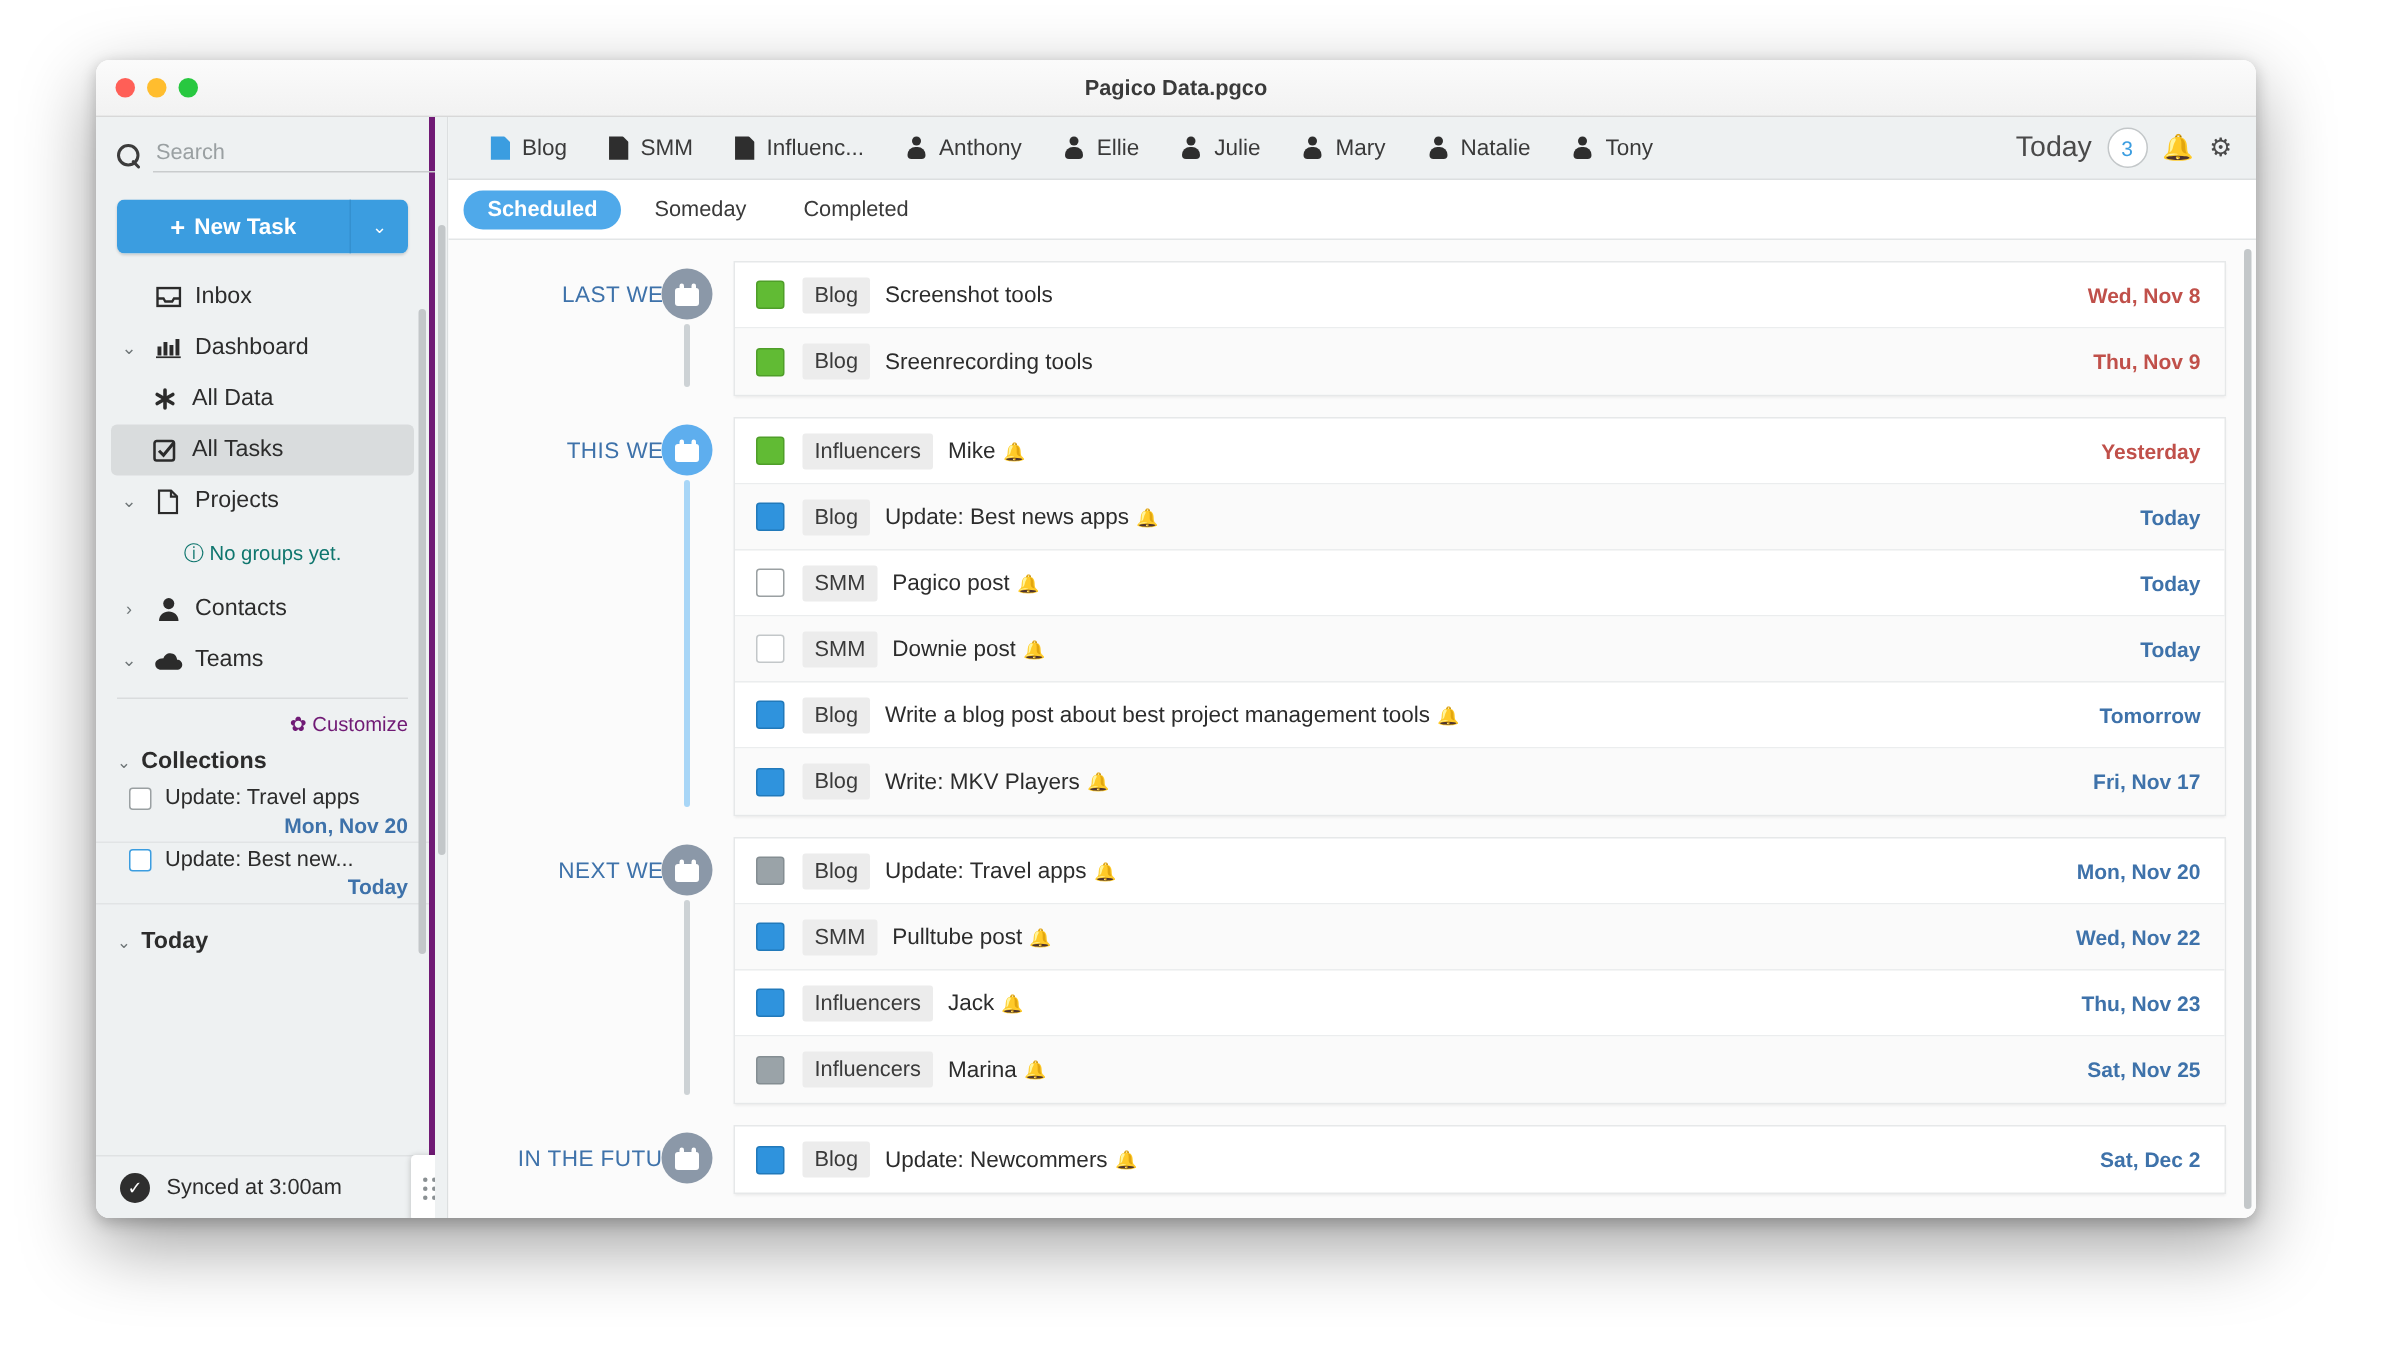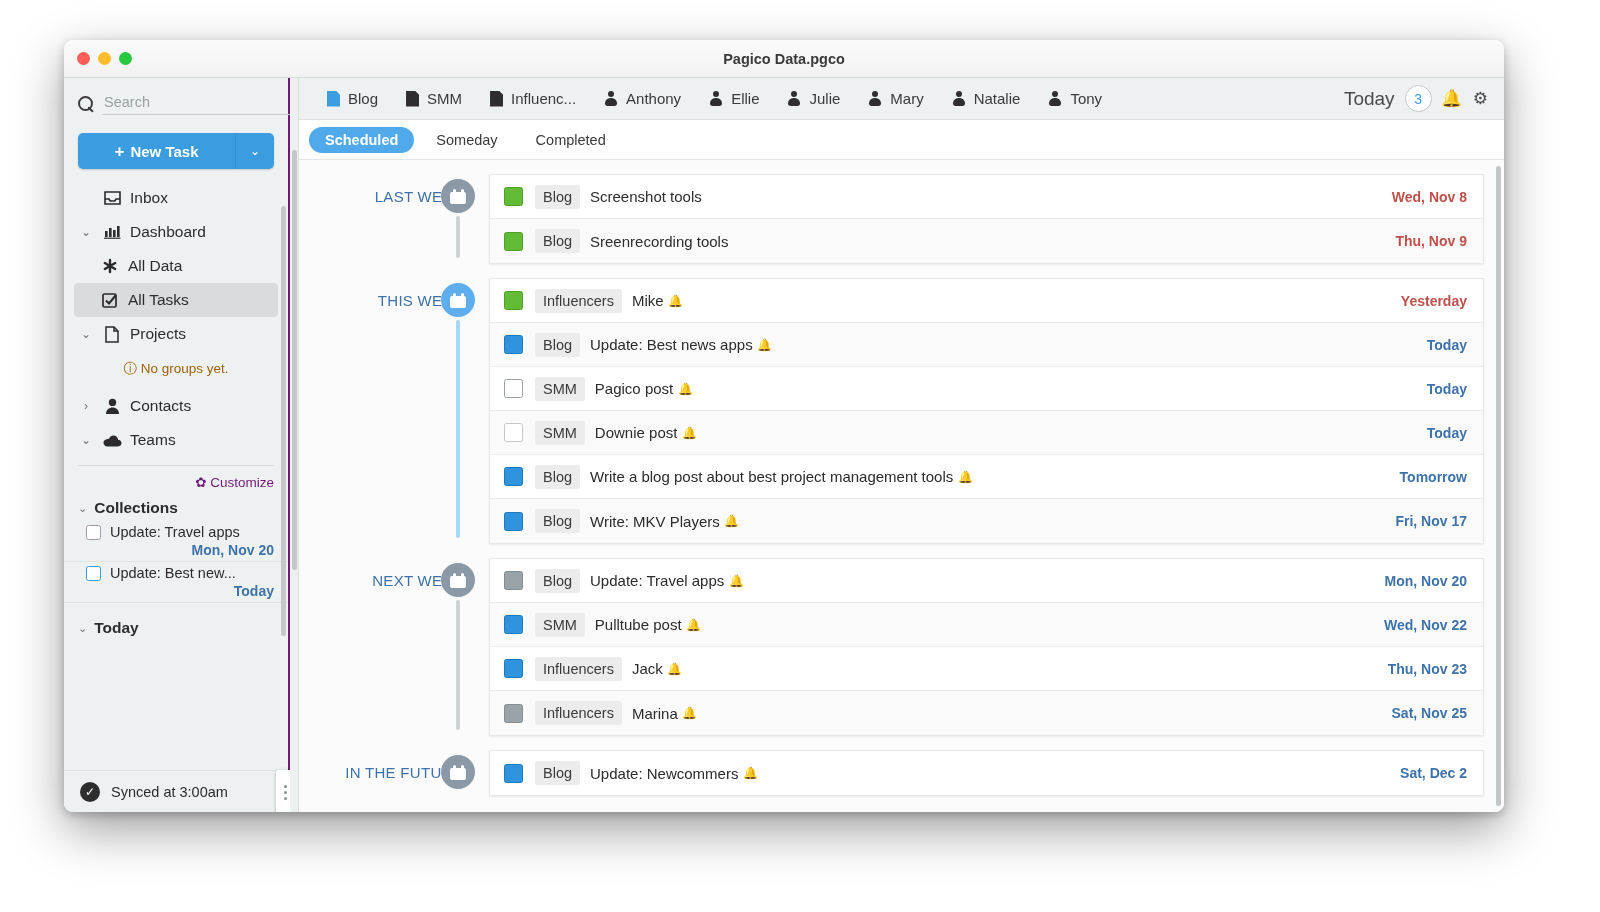--- a/index.html
+++ b/index.html
@@ -40,21 +40,21 @@
     position: absolute; left: 0; right: 0; text-align: center;
     font-size: 14.5px; font-weight: bold; color: #3a3a3a;
     pointer-events: none;
   }
   .body-row { flex: 1; display: flex; min-height: 0; }
 
   
   .sidebar {
     width: 226px; flex: 0 0 226px;
     background: #eef1f2;
-    border-right: 2px solid #701a75;
+    border-right: 4px solid #701a75;
     display: flex; flex-direction: column;
     position: relative;
   }
   .search-row {
     display: flex; align-items: center;
     padding: 14px 10px 8px 14px; gap: 8px;
   }
   .mag {
     width: 16px; height: 16px; flex: 0 0 16px;
     position: relative;
@@ -108,21 +108,21 @@
     display: flex; align-items: center; gap: 8px;
     height: 34px; margin: 0 10px; padding-left: 4px;
     font-size: 15.5px; color: #2c2c2c; border-radius: 4px;
     cursor: pointer;
   }
   .nav-item.selected { background: #d9dcdd; }
   .nav-item .disc { width: 16px; flex: 0 0 16px; text-align: center; color:#707779; font-size: 12px; }
   .nav-item .gicon { width: 20px; flex: 0 0 20px; display:flex; align-items:center; justify-content:center; color:#2b2b2b; }
   .nav-item.indent { padding-left: 26px; }
   .nogroups {
-    text-align: center; color: #a16207; font-size: 13.5px;
+    text-align: center; color: #0f766e; font-size: 13.5px;
     padding: 9px 0 11px 0;
   }
   .sep { height:1px; background:#d9dcdd; margin: 8px 14px 0 14px; }
   .customize {
     text-align: right; font-size: 13.5px; color: #701a75;
     padding: 8px 14px 2px 0; cursor: pointer;
   }
   .grp-head {
     display:flex; align-items:center; gap:7px;
     font-size: 15.5px; font-weight: bold; color: #2c2c2c;

